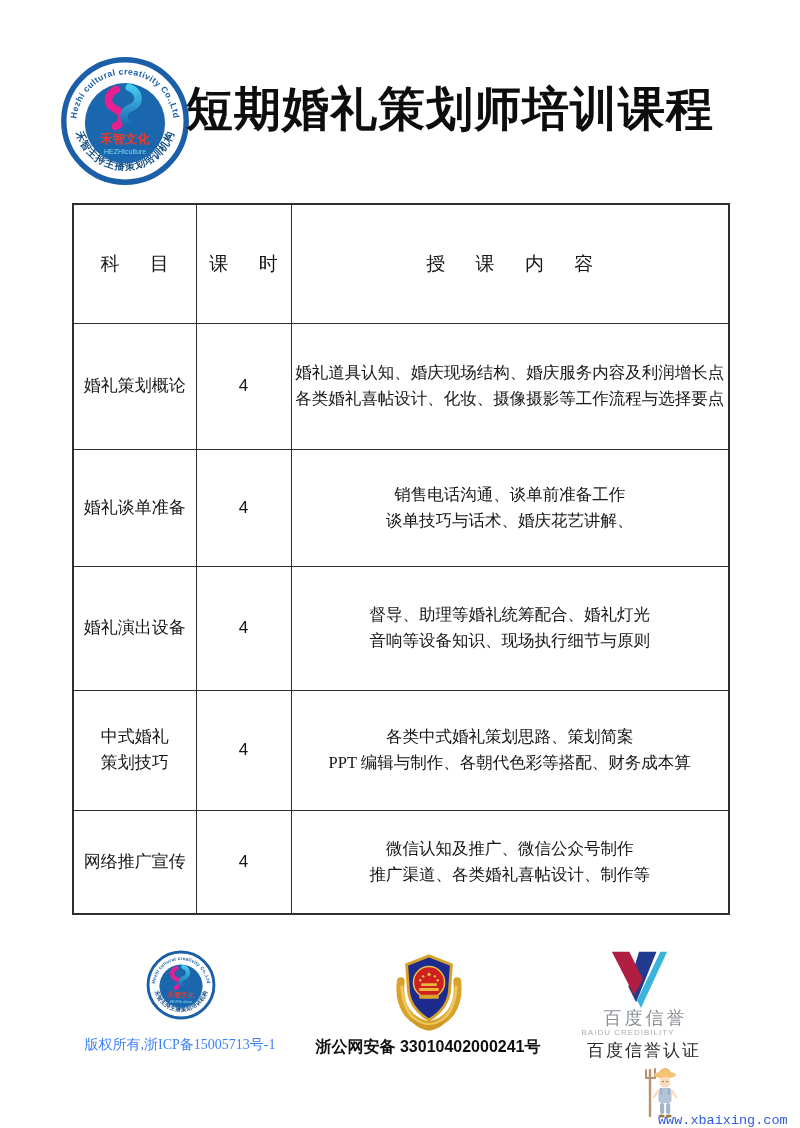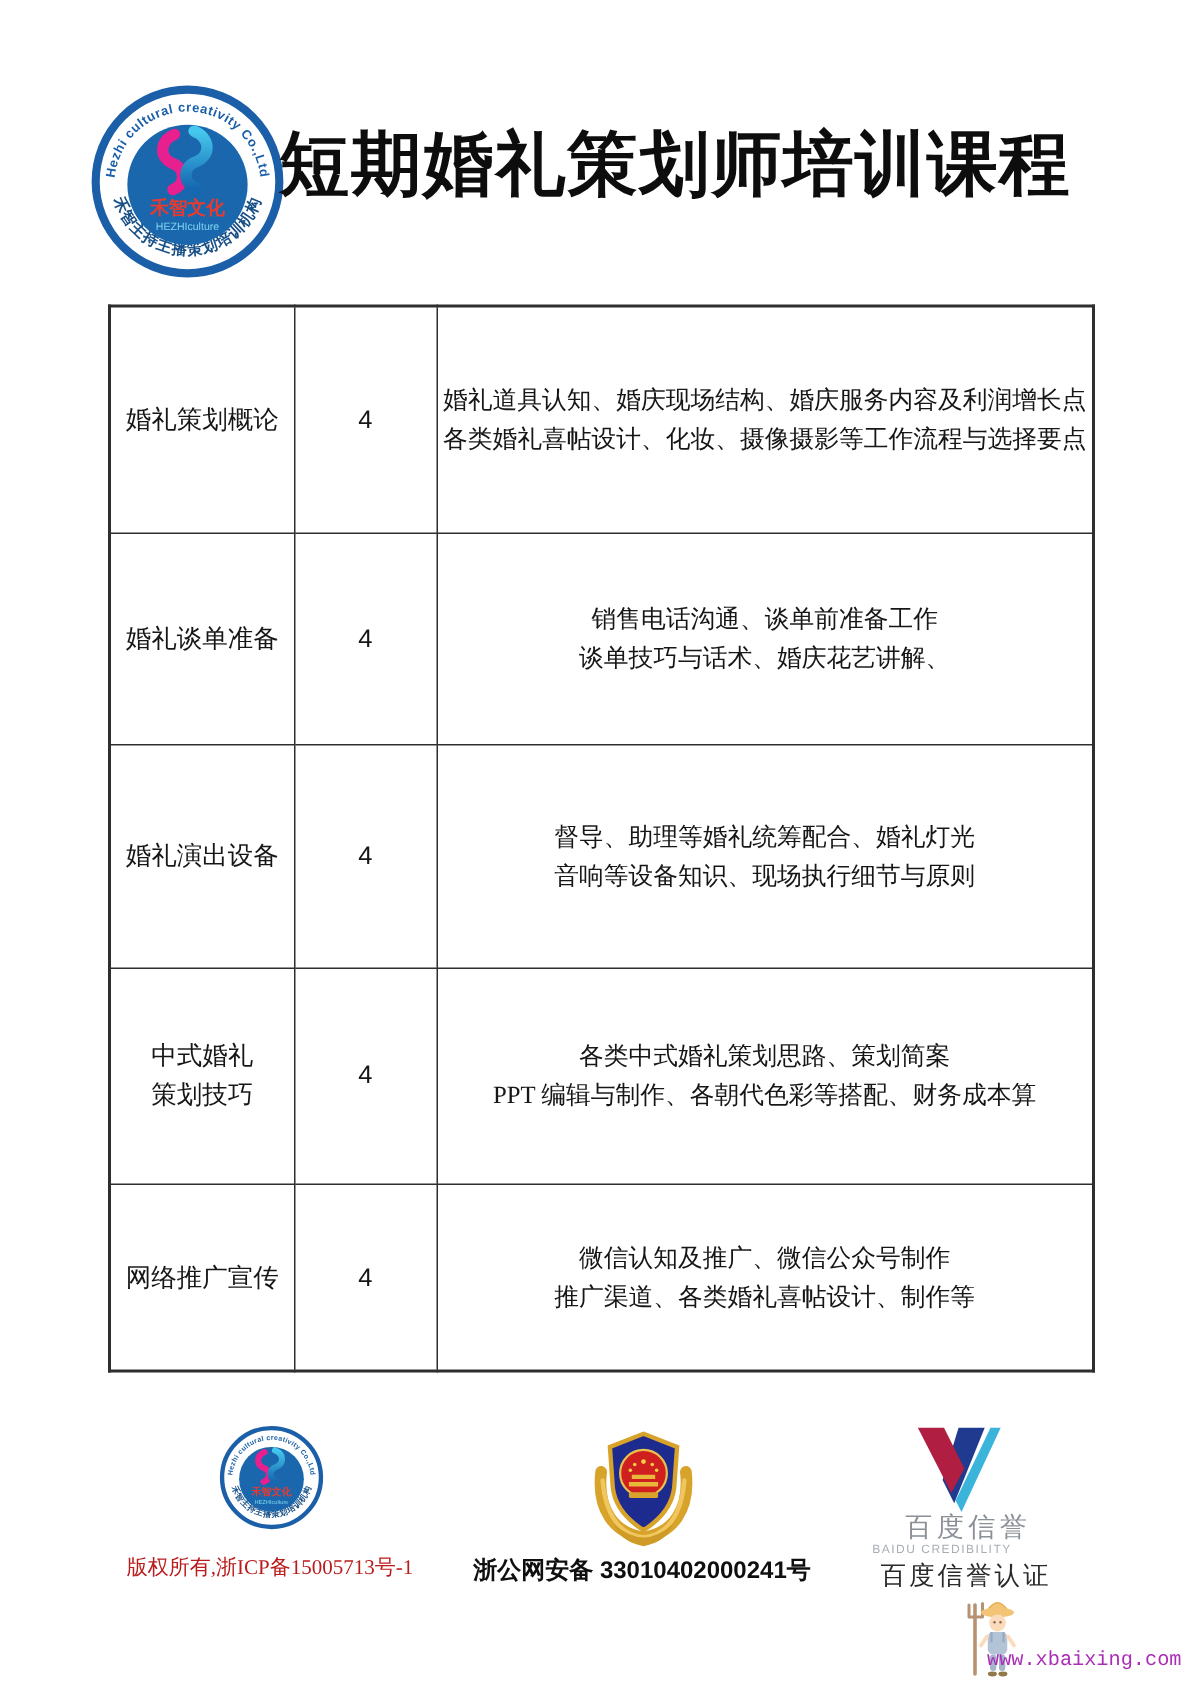--- a/index.html
+++ b/index.html
@@ -41,21 +41,21 @@
   tr.r4       { height:100px;margin-top:39px; }
   tr.r5       { height:86px; }
   th.hcell { font-size:19px; letter-spacing:0.3em; text-indent:0.3em; }
   td.subject { font-size:17px; line-height:26px; }
   td.hours   { font-size:17px; font-family:"Liberation Sans","DejaVu Sans",sans-serif; }
   td.content { font-size:16.5px; line-height:26px; }
   
   .logo-small { position:absolute; left:146px; top:950px; }
   .copyright {
     position:absolute; left:62px; top:1036px; width:236px;
-    font-size:14px; text-align:center; color:#b91c1c; white-space:nowrap;
+    font-size:14px; text-align:center; color:#3b82f6; white-space:nowrap;
   }
   .police-badge { position:absolute; left:392px; top:944px; }
   .police-text {
     position:absolute; left:308px; top:1037px; width:240px;
     font-size:16px; font-weight:bold; text-align:center; color:#0f0f0f;
     font-family:"Liberation Sans","DejaVu Sans",sans-serif; white-space:nowrap;
   }
   .baidu-v { position:absolute; left:606px; top:946px; }
   .baidu-cn {
     position:absolute; left:584px; top:1006px; width:120px;
@@ -70,21 +70,21 @@
     position:absolute; left:576px; top:1039px; width:136px;
     font-size:17px; letter-spacing:2px; text-align:center; color:#2a2a2a;
   }
   
   .wm { position:absolute; left:644px; top:1060px; width:156px; height:64px; opacity:0.92; }
   .wm-farmer { position:absolute; left:0; top:2px; }
   .wm-name { position:absolute; left:40px; top:2px; font-size:35px; font-weight:bold; letter-spacing:2px; white-space:nowrap;
              font-family:"DejaVu Sans","Liberation Sans",sans-serif; }
   .wm-name .g { color:#8cc152; }
   .wm-name .o { color:#f5a63c; }
-  .wm-url { position:absolute; left:14px; top:40px; font-size:13.5px; color:#a21caf;
+  .wm-url { position:absolute; left:14px; top:53px; font-size:13.5px; color:#1d4ed8;
             font-family:"Liberation Mono","DejaVu Sans Mono",monospace; white-space:nowrap; }
 </style>
 </head>
 <body>
 
 <svg width="0" height="0" style="position:absolute" aria-hidden="true">
   <defs>
     <linearGradient id="sgrad" x1="0" y1="0" x2="0" y2="1">
       <stop offset="0" stop-color="#45c8ee"></stop>
       <stop offset="1" stop-color="#1668b0"></stop>
@@ -114,20 +114,25 @@
 
 <div class="page-title">短期婚礼策划师培训课程</div>
 
 <table class="course">
   <colgroup>
       <col class="c-subject">
       <col class="c-hours">
       <col class="c-content">
     </colgroup>
   <tbody>
+      <tr class="hdr">
+    <th class="hcell">科　目</th>
+    <th class="hcell">课　时</th>
+    <th class="hcell">授　课　内　容</th>
+  </tr>
   <tr class="r0">
     <td class="subject">
       <div>婚礼策划概论</div>
       <div></div>
     </td>
     <td class="hours">4</td>
     <td class="content">
       <div>婚礼道具认知、婚庆现场结构、婚庆服务内容及利润增长点</div>
       <div>各类婚礼喜帖设计、化妆、摄像摄影等工作流程与选择要点</div>
     </td>

